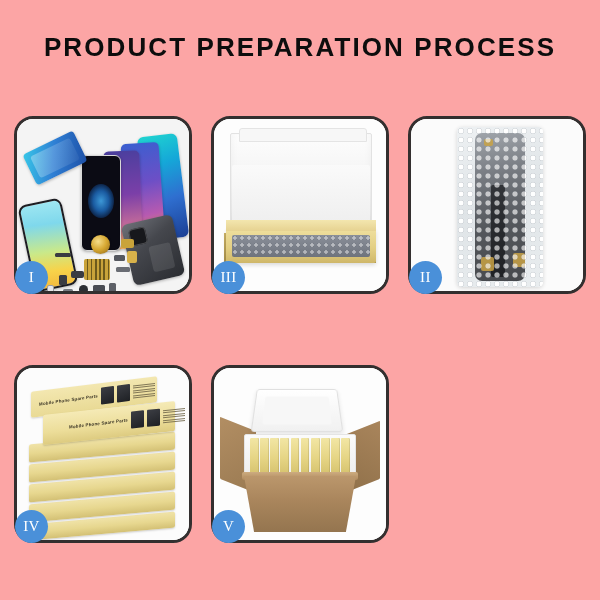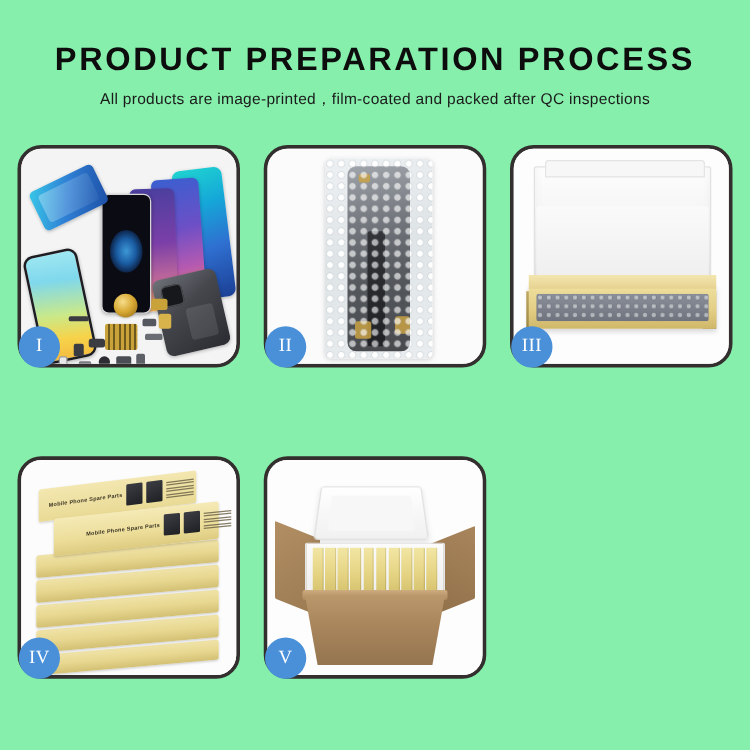--- a/index.html
+++ b/index.html
@@ -10,21 +10,21 @@
     height: 600px;
     background: #ffffff;
     font-family: "Liberation Sans", "DejaVu Sans", sans-serif;
     overflow: hidden;
   }
 
   .page {
     position: relative;
     width: 600px;
     height: 600px;
-    background: #86efac;
+    background: #fca5a5;
   }
 
   
   .header {
     position: absolute;
     top: 32px;
     left: 0;
     width: 600px;
     text-align: center;
   }
@@ -511,21 +511,20 @@
   .c6-tape1 { left: 38px; top: 82px; width: 14px; height: 14px; transform: skewY(9deg); }
   .c6-tape2 { left: 38px; top: 130px; width: 14px; height: 12px; transform: skewY(9deg); }
 </style>
 </head>
 <body>
 
 <div class="page">
 
   <div class="header">
     <div class="title">PRODUCT PREPARATION PROCESS</div>
-    <div class="subtitle">All products are image-printed，film-coated and packed after QC inspections</div>
   </div>
 
   <div class="grid">
 
     <div class="panel p1">
       <div class="panel-inner">
         <div class="screen scr-a"></div>
         <div class="screen scr-b"></div>
         <div class="screen scr-c"></div>
         <div class="screen scr-d"></div>
@@ -543,46 +542,46 @@
         <div class="part pt7"></div>
         <div class="part pt8"></div>
         <div class="part pt9"></div>
         <div class="part pt10"></div>
         <div class="part pt11"></div>
         <div class="part pt12"></div>
       </div>
       <div class="badge">I</div>
     </div>
 
+    <div class="panel p3">
+      <div class="panel-inner">
+        <div class="box3-lid"></div>
+        <div class="box3-foam"></div>
+        <div class="box3-flapL"></div>
+        <div class="box3-flapR"></div>
+        <div class="box3-base"></div>
+        <div class="box3-content"></div>
+      </div>
+      <div class="badge">III</div>
+    </div>
+
     <div class="panel p2">
       <div class="panel-inner">
         <div class="bubble-pack">
           <div class="bp-item"></div>
           <div class="bp-flex"></div>
           <div class="bp-gold1"></div>
           <div class="bp-gold2"></div>
           <div class="bp-gold3"></div>
           <div class="bp-overlay"></div>
         </div>
       </div>
       <div class="badge">II</div>
     </div>
 
-    <div class="panel p3">
-      <div class="panel-inner">
-        <div class="box3-lid"></div>
-        <div class="box3-foam"></div>
-        <div class="box3-flapL"></div>
-        <div class="box3-flapR"></div>
-        <div class="box3-base"></div>
-        <div class="box3-content"></div>
-      </div>
-      <div class="badge">III</div>
-    </div>
-
     <div class="panel p4">
       <div class="panel-inner">
         <div class="stack">
           <div class="sbox sb5"></div>
           <div class="sbox sb4"></div>
           <div class="sbox sb3"></div>
           <div class="sbox sb2"></div>
           <div class="sbox sb1"></div>
           <div class="sbox sb-top-back"></div>
           <div class="sbox sb-top"></div>

